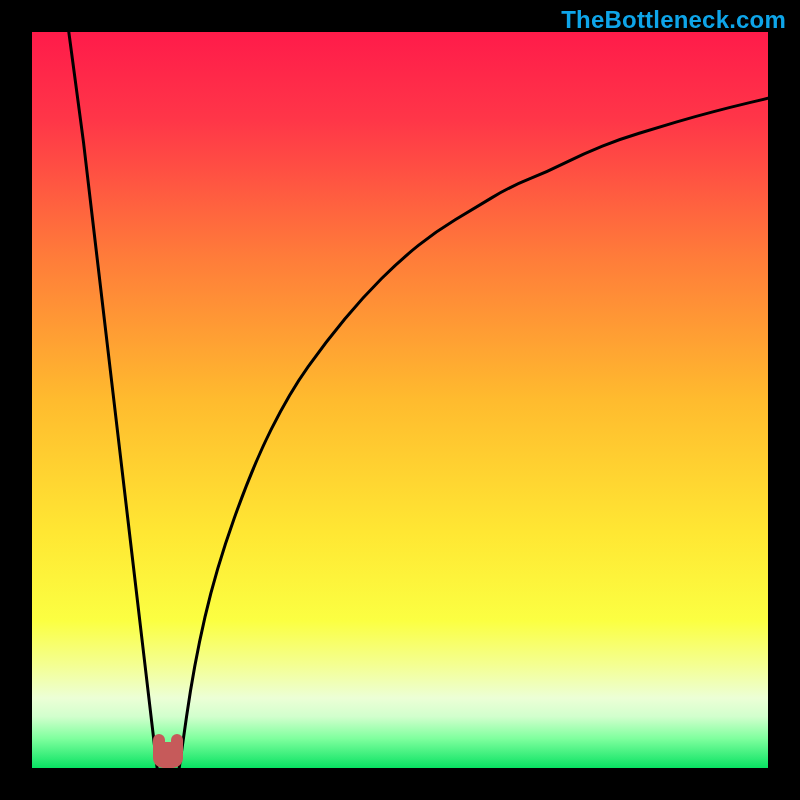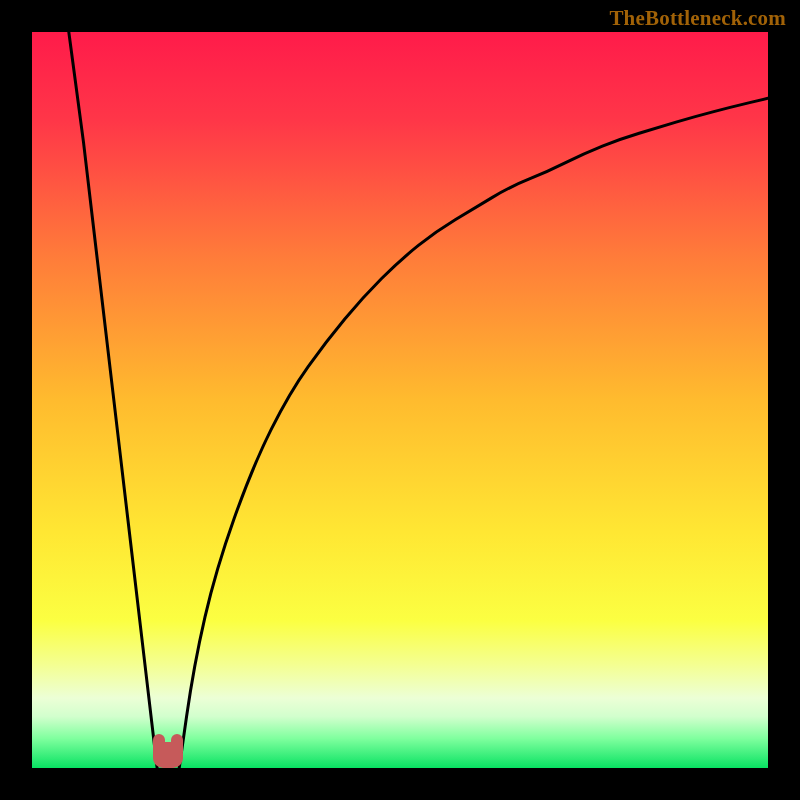--- a/index.html
+++ b/index.html
@@ -37,24 +37,24 @@
     position: absolute;
     left: 0;
     top: 0;
     width: 100%;
     height: 100%;
   }
   .watermark {
     position: absolute;
     top: 6px;
     right: 14px;
-    font-family: Liberation Serif, serif;
-    font-size: 21px;
+    font-family: Liberation Sans, sans-serif;
+    font-size: 24px;
     font-weight: 600;
-    color: #a16207;
+    color: #0ea5e9;
     letter-spacing: 0.2px;
   }
   .marker {
     position: absolute;
     background: #c65a5a;
     border-radius: 10px;
   }
 </style>
 </head>
 <body>

